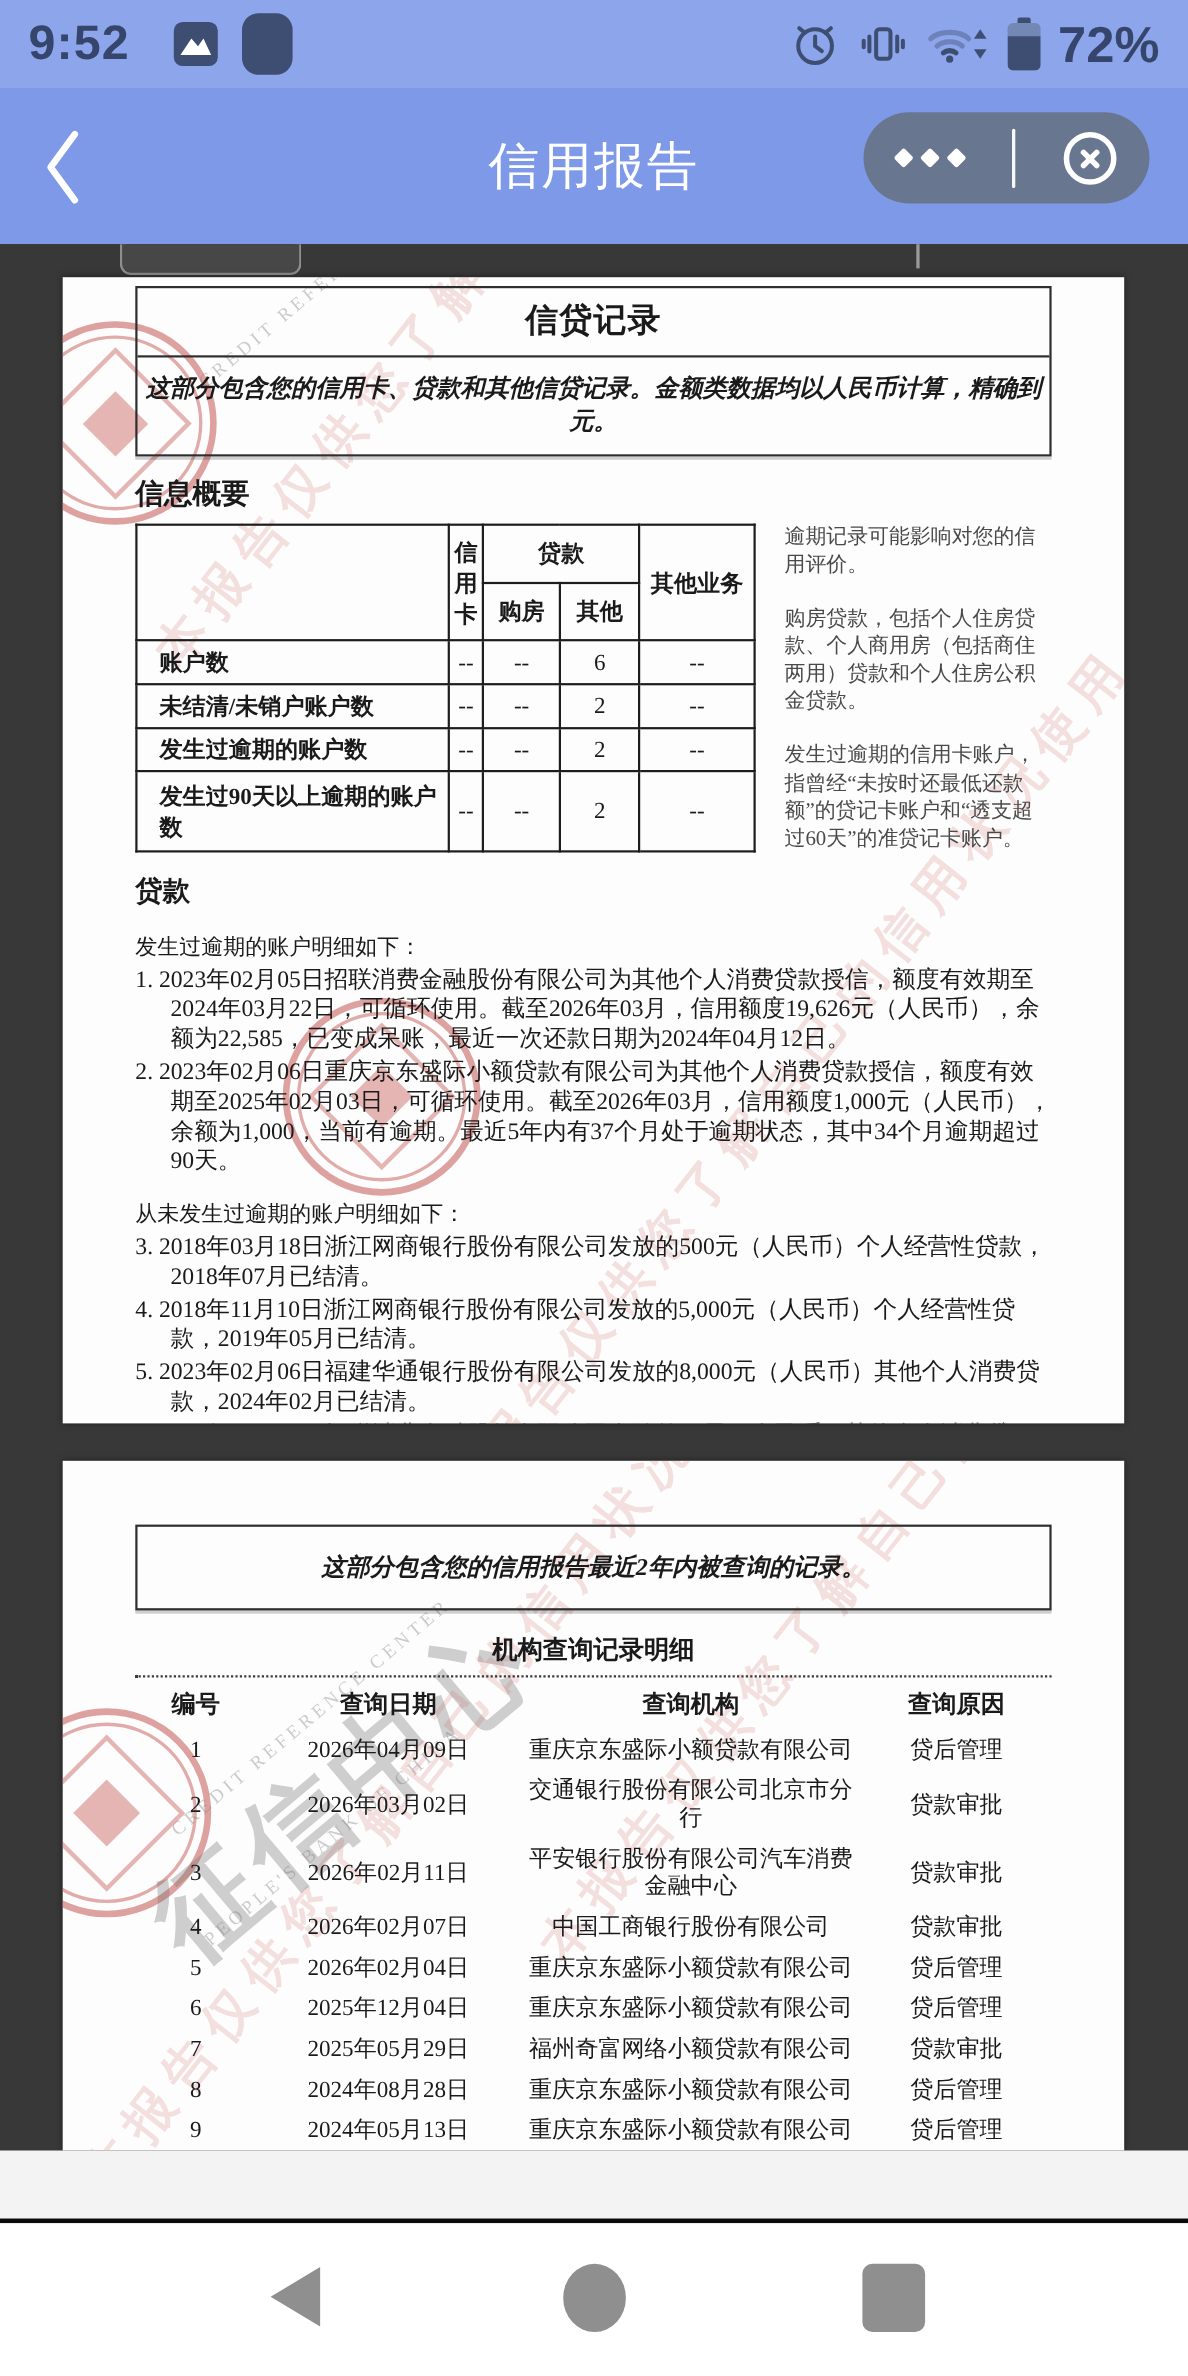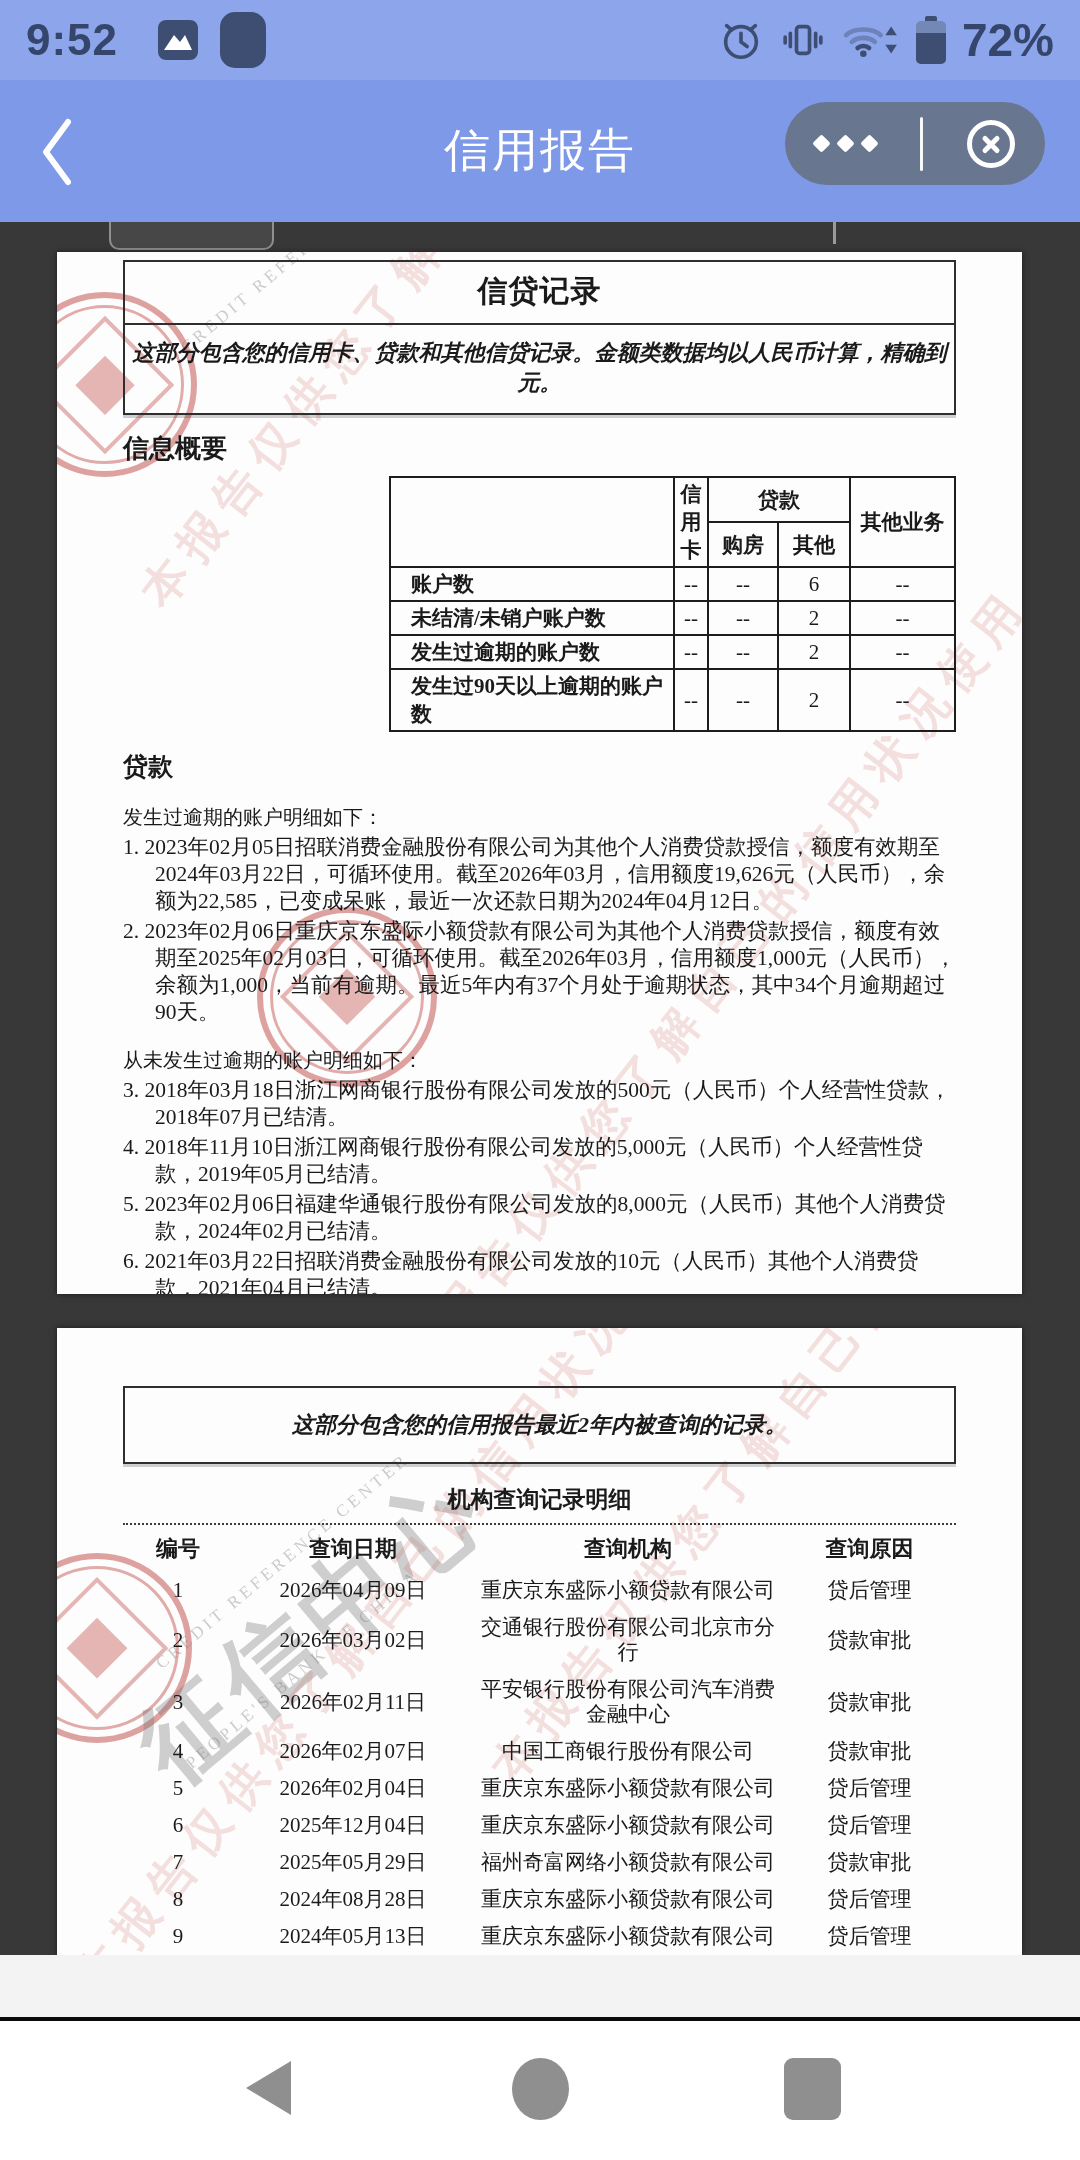--- a/index.html
+++ b/index.html
@@ -224,20 +224,25 @@
               <tr>
                 <td class="lbl">发生过90天以上逾期的账户数</td>
                 <td>--</td>
                 <td>--</td>
                 <td>2</td>
                 <td>--</td>
               </tr>
 
           </tbody>
         </table>
+        <div class="sum-notes">
+          <p>逾期记录可能影响对您的信用评价。</p>
+          <p>购房贷款，包括个人住房贷款、个人商用房（包括商住两用）贷款和个人住房公积金贷款。</p>
+          <p>发生过逾期的信用卡账户，指曾经“未按时还最低还款额”的贷记卡账户和“透支超过60天”的准贷记卡账户。</p>
+        </div>
       </div>
 
       <div class="loan-h1">贷款</div>
       <div class="loan-h2">发生过逾期的账户明细如下：</div>
 
         <div class="loan-item"><span>1.</span> <span>2023年02月05日招联消费金融股份有限公司为其他个人消费贷款授信，额度有效期至2024年03月22日，可循环使用。截至2026年03月，信用额度19,626元（人民币），余额为22,585，已变成呆账，最近一次还款日期为2024年04月12日。</span></div>
 
         <div class="loan-item"><span>2.</span> <span>2023年02月06日重庆京东盛际小额贷款有限公司为其他个人消费贷款授信，额度有效期至2025年02月03日，可循环使用。截至2026年03月，信用额度1,000元（人民币），余额为1,000，当前有逾期。最近5年内有37个月处于逾期状态，其中34个月逾期超过90天。</span></div>
 
       <div class="loan-h2">从未发生过逾期的账户明细如下：</div>

